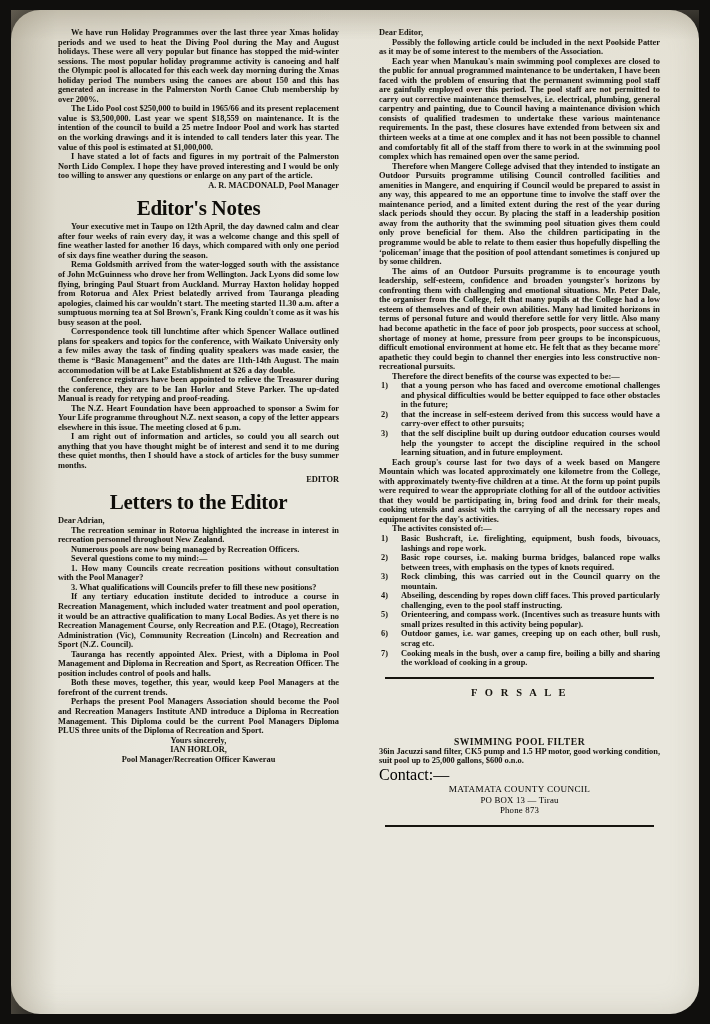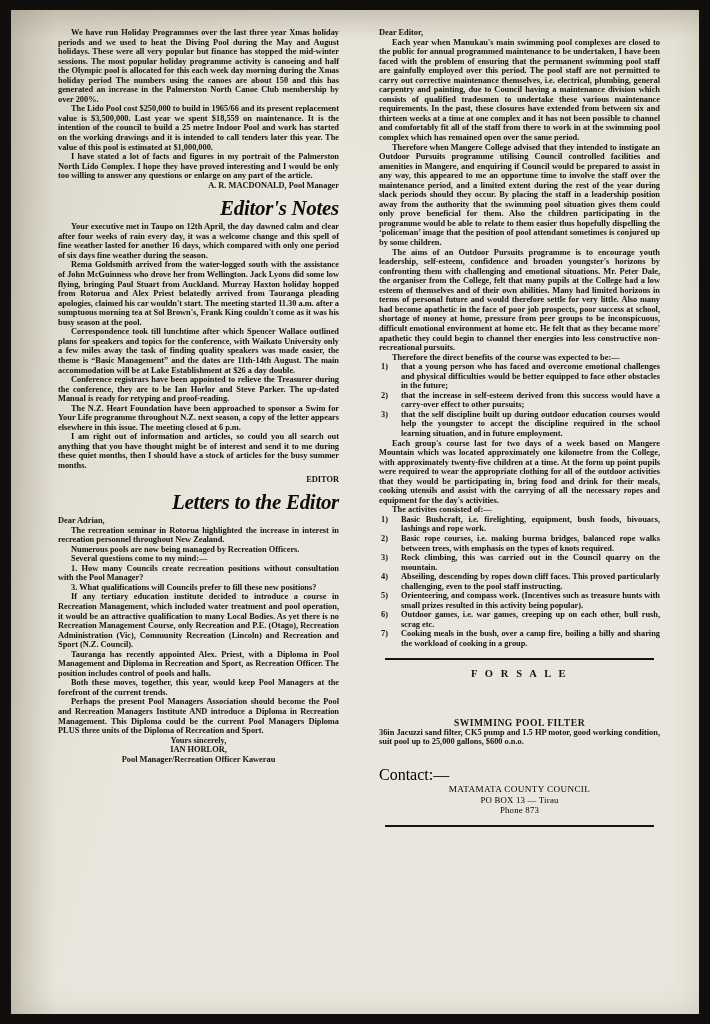--- a/index.html
+++ b/index.html
@@ -27,20 +27,21 @@
     position: absolute;
     left: 11px;
     top: 10px;
     width: 688px;
     height: 1004px;
     background: #e9e7dd;
     background-image:
       linear-gradient(105deg, rgba(205,199,182,0.55) 0%, rgba(233,231,221,0.0) 34%),
       linear-gradient(200deg, rgba(222,216,200,0.45) 0%, rgba(233,231,221,0.0) 26%);
     box-shadow: inset 0 0 28px rgba(150,143,124,0.30);
+    border-radius: 29px;
   }
   
   #page-shade-left {
     position: absolute;
     left: 0; top: 0;
     width: 46px; height: 100%;
     background: linear-gradient(to right, rgba(160,152,132,0.38), rgba(160,152,132,0));
     pointer-events: none;
   }
   #page-shade-top {
@@ -81,28 +82,27 @@
     -webkit-font-smoothing: none;
   }
   p { text-indent: 13px; }
   .dear { text-indent: 0; text-align: left; }
   .sig  { text-indent: 0; text-align: right; }
   .center { text-indent: 0; text-align: center; }
 
   
   h2.section-head {
     font-family: "Liberation Serif", "DejaVu Serif", serif;
-    font-style: italic;
     font-weight: 700;
     font-size: 21px;
     line-height: 22px;
     letter-spacing: -0.3px;
     color: #0f0e0a;
     margin: 7px 0 3px 0;
-    text-align: right;
+    text-align: center;
   }
 
   
   ul.num-list {
     list-style: none;
     margin: 0;
     padding: 0;
   }
   ul.num-list > li {
     position: relative;
@@ -141,21 +141,21 @@
     text-align: center;
     text-indent: 0;
     font-weight: 700;
     font-size: 9.6px;
     line-height: 11px;
     letter-spacing: 0.5px;
     color: #17150f;
     margin-top: 37px;
   }
   .ad-body { text-indent: 0; text-align: justify; }
-  .ad-contact { text-indent: 0; text-align: left; margin-top: 19px; }
+  .ad-contact { text-indent: 0; text-align: left; }
   .ad-council {
     text-align: center; text-indent: 0;
     font-size: 9.2px; line-height: 11px; letter-spacing: 0.35px;
   }
   .ad-pobox {
     text-align: center; text-indent: 0;
     font-size: 8.8px; line-height: 10.6px; letter-spacing: 0.2px;
   }
   .ad-phone {
     text-align: center; text-indent: 0;
@@ -211,20 +211,21 @@
           <div class="center">IAN HORLOR,</div>
           <div class="center">Pool Manager/Recreation Officer Kawerau</div>
         </div>
 
       </div>
 
       <div class="col col-right">
 
         <div>
           <div class="dear">Dear Editor,</div>
+          <p>Possibly the following article could be included in the next Poolside Patter as it may be of some interest to the members of the Association.</p>
           <p>Each year when Manukau's main swimming pool complexes are closed to the public for annual programmed maintenance to be undertaken, I have been faced with the problem of ensuring that the permanent swimming pool staff are gainfully employed over this period. The pool staff are not permitted to carry out corrective maintenance themselves, i.e. electrical, plumbing, general carpentry and painting, due to Council having a maintenance division which consists of qualified tradesmen to undertake these various maintenance requirements. In the past, these closures have extended from between six and thirteen weeks at a time at one complex and it has not been possible to channel and comfortably fit all of the staff from there to work in at the swimming pool complex which has remained open over the same period.</p>
           <p>Therefore when Mangere College advised that they intended to instigate an Outdoor Pursuits programme utilising Council controlled facilities and amenities in Mangere, and enquiring if Council would be prepared to assist in any way, this appeared to me an opportune time to involve the staff over the maintenance period, and a limited extent during the rest of the year during slack periods should they occur. By placing the staff in a leadership position away from the authority that the swimming pool situation gives them could only prove beneficial for them. Also the children participating in the programme would be able to relate to them easier thus hopefully dispelling the ‘policeman’ image that the position of pool attendant sometimes is conjured up by some children.</p>
           <p>The aims of an Outdoor Pursuits programme is to encourage youth leadership, self-esteem, confidence and broaden youngster's horizons by confronting them with challenging and emotional situations. Mr. Peter Dale, the organiser from the College, felt that many pupils at the College had a low esteem of themselves and of their own abilities. Many had limited horizons in terms of personal future and would therefore settle for very little. Also many had become apathetic in the face of poor job prospects, poor success at school, shortage of money at home, pressure from peer groups to be inconspicuous, difficult emotional environment at home etc. He felt that as they became more' apathetic they could begin to channel ther energies into less constructive non-recreational pursuits.</p>
           <p>Therefore the direct benefits of the course was expected to be:—</p>
 
           <ul class="num-list">
             <li>
               <span class="marker">1)</span>
               <span>that a young person who has faced and overcome emotional challenges and physical difficulties would be better equipped to face other obstacles in the future;</span>
             </li>

